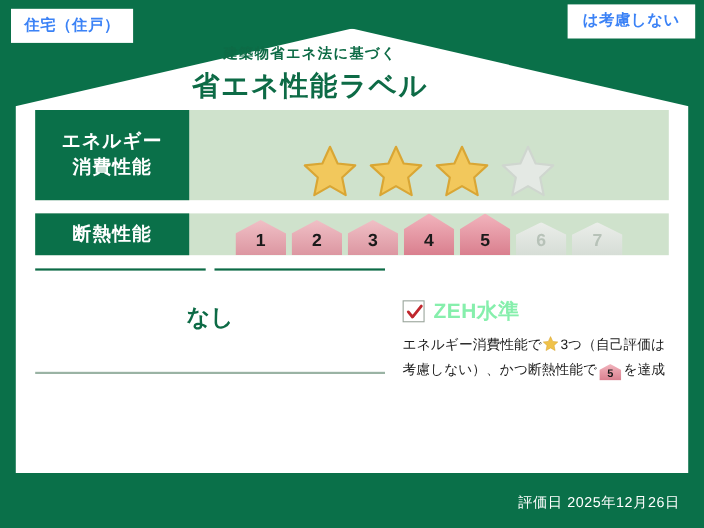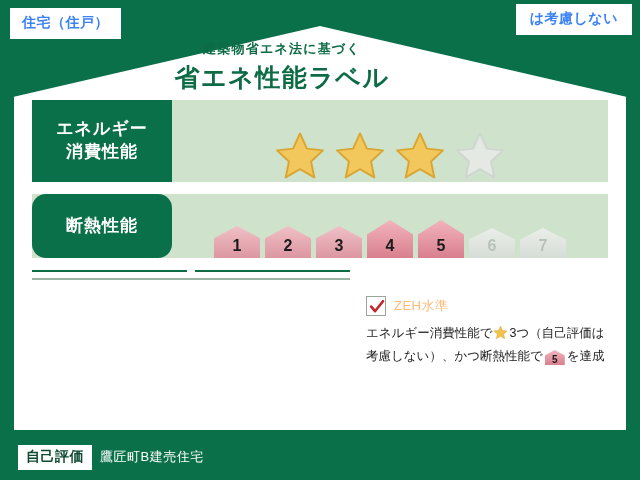--- a/index.html
+++ b/index.html
@@ -79,21 +79,21 @@
     display: flex;
     flex-direction: column;
     align-items: center;
     justify-content: center;
     width: 140px;
     flex: 0 0 140px;
     line-height: 1.35;
     text-align: center;
   }
   #row-energy .perf-label { height: 82px; }
-  #row-insul  .perf-label { height: 64px; border-radius: 14px; }
+  #row-insul  .perf-label { height: 38px; }
 
   .perf-value {
     flex: 1 1 auto;
     display: flex;
     align-items: center;
     justify-content: center;
   }
 
   
   .stars { display: flex; gap: 8px; align-items: center; }
@@ -164,23 +164,23 @@
   }
   .zeh-box {
     width: 20px; height: 20px;
     border: 1px solid #9aa59c;
     background: #fff;
     position: relative;
     flex: 0 0 20px;
   }
   .zeh-box svg { position: absolute; left: 2px; top: 2px; }
   .zeh-title {
-    color: #fdba74;
-    font-weight: normal;
-    font-size: 13px;
+    color: #86efac;
+    font-weight: bold;
+    font-size: 19px;
     letter-spacing: 0.5px;
   }
   .zeh-desc {
     font-size: 12.5px;
     color: #1c1c1c;
     line-height: 1.6;
   }
   .zeh-desc .inline-star {
     display: inline-block;
     vertical-align: -3px;
@@ -285,20 +285,21 @@
     </div>
   </div>
 
   <div class="lower">
 
     <div class="lower-left">
       <div class="cost-head">
         <span class="rule"></span>
         <span class="rule"></span>
       </div>
+      <div class="cost-value">なし</div>
       <div class="cost-rule-bottom"></div>
     </div>
 
     <div class="lower-right">
       <div class="zeh-head">
         <span class="zeh-box">
           <svg width="16" height="16" viewBox="0 0 16 16">
             <path d="M2.2 7.6 L6.0 12.2 L14.0 2.2" fill="none" stroke="#c0272d" stroke-width="2.6" stroke-linecap="round" stroke-linejoin="round"></path>
           </svg>
         </span>
@@ -308,17 +309,14 @@
         <span>エネルギー消費性能で</span><span class="inline-star"><svg width="15" height="15" viewBox="0 0 24 24">
               <path d="M12 1.6 L15.2 8.6 L22.6 9.4 L17.1 14.5 L18.6 21.9 L12 18.1 L5.4 21.9 L6.9 14.5 L1.4 9.4 L8.8 8.6 Z" fill="#f0c24a" stroke="#d9a634" stroke-width="0.8"></path>
             </svg></span><span>3つ（自己評価</span><span>は考慮しない）、かつ断熱性能で</span><span class="chip-inline">5</span><span>を達成</span>
       </div>
     </div>
 
   </div>
 </div>
 
 <div class="footer">
-  <div class="footer-left">
-    <span class="self-eval">自己評価</span>
-    <span class="bldg-name">鷹匠町B建売住宅</span>
-  </div>
+  <div class="footer-right">評価日 2025年12月26日</div>
 </div>
 
 </body></html>

